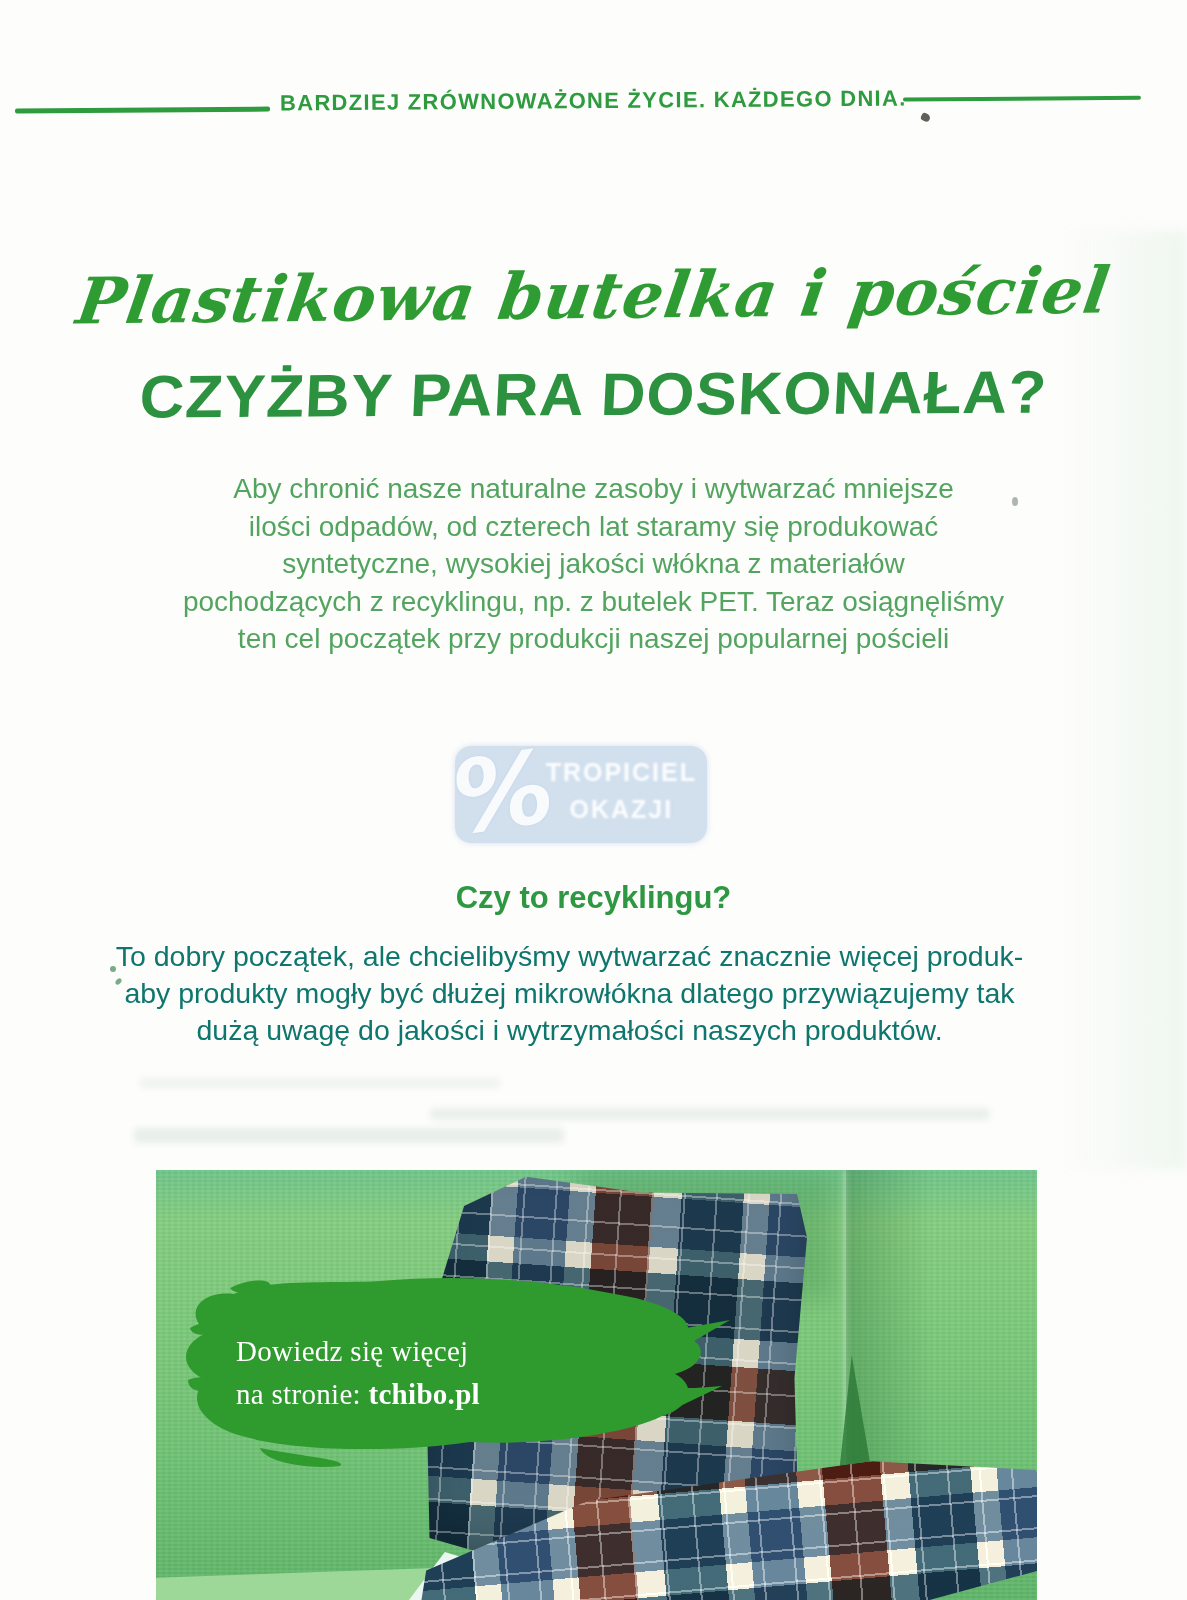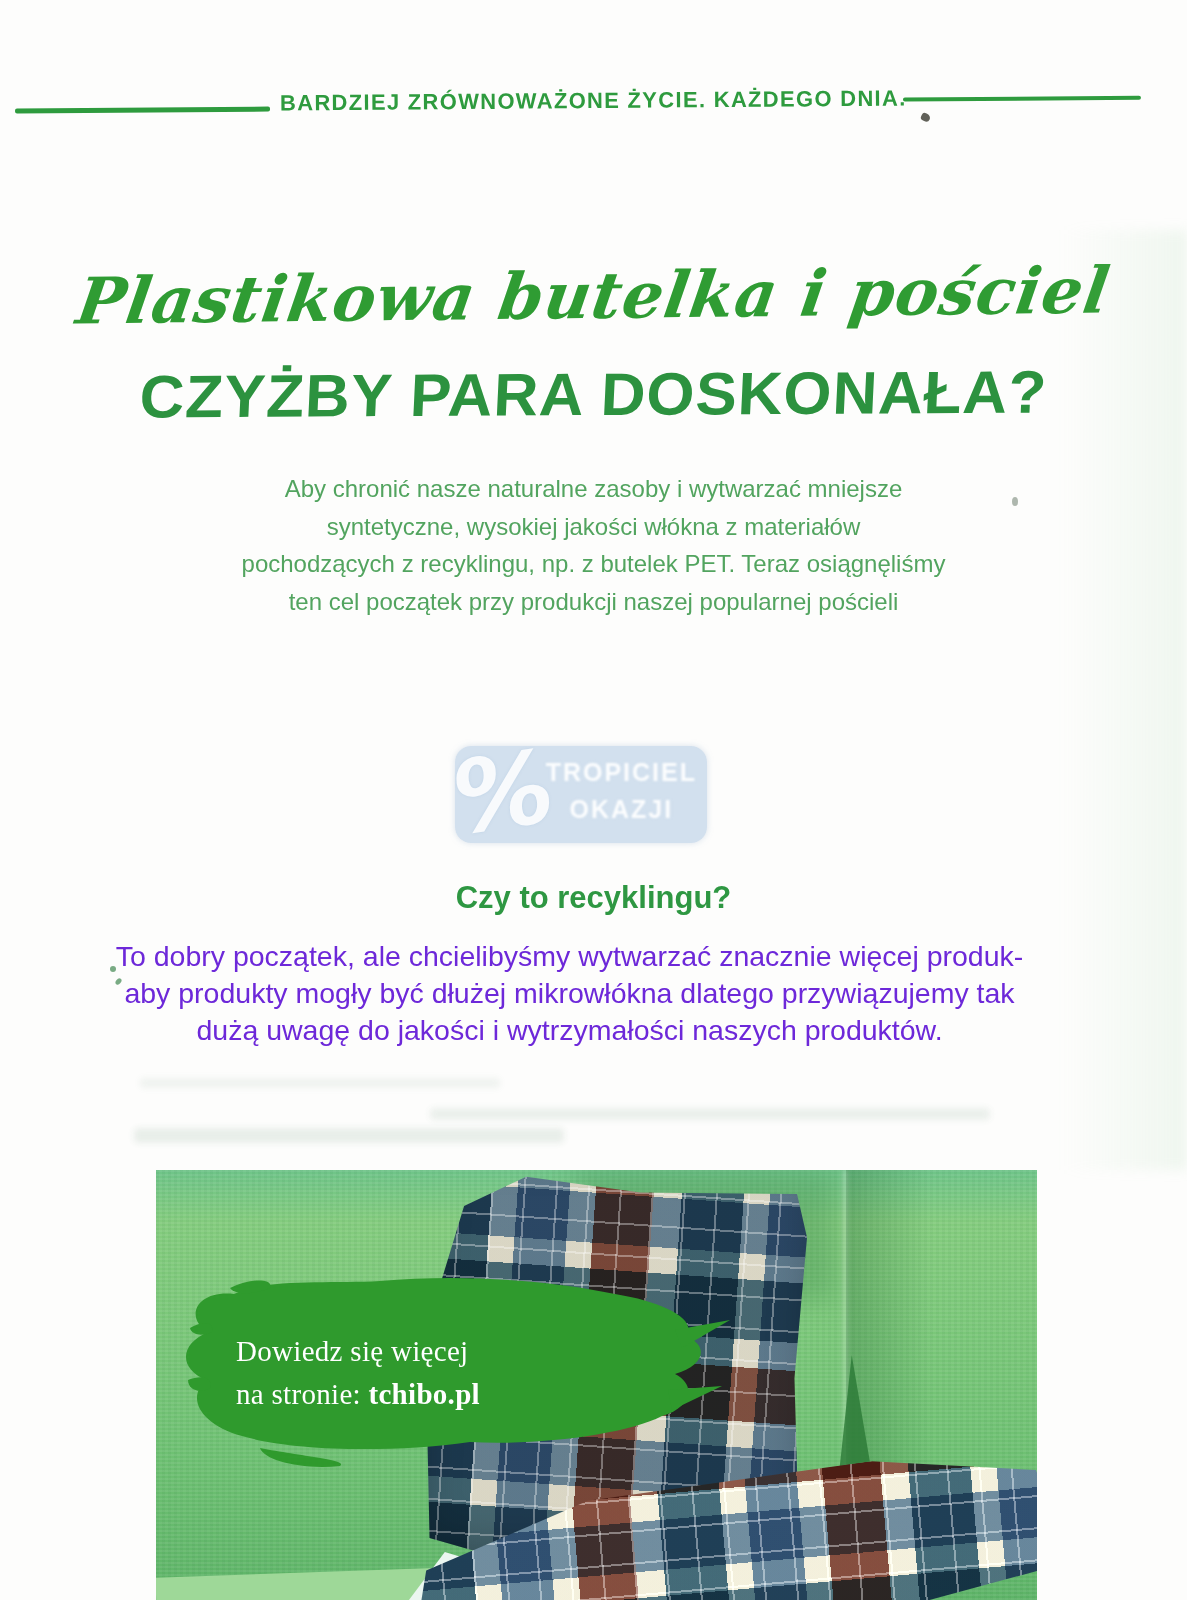--- a/index.html
+++ b/index.html
@@ -31,34 +31,34 @@
     letter-spacing:1px;
   }
   .main-title{
     position:absolute;left:0;top:360px;width:1187px;margin:0;text-align:center;
     font-size:60px;font-weight:700;color:#2c923f;letter-spacing:1px;
     transform:skewX(-3deg) rotate(-0.3deg) scaleX(1.03);
   }
   
   .intro{
     position:absolute;left:0;top:470px;width:1187px;text-align:center;
-    color:#52a45f;font-size:24px;line-height:37.5px;font-weight:400;
+    color:#52a45f;font-size:28px;line-height:37.5px;font-weight:400;
   }
   .stat{
     position:absolute;left:0;top:744px;width:1187px;text-align:center;
     color:#45a257;font-size:29px;line-height:42px;
   }
   .stat-bold{color:#117a35;font-weight:700;font-size:30px;letter-spacing:.5px;}
   .question{
     position:absolute;left:0;top:880px;width:1187px;margin:0;text-align:center;
     color:#2e9742;font-size:31px;font-weight:700;
   }
   .answer{
     position:absolute;left:0;top:938px;width:1139px;text-align:center;
-    color:#6d28d9;font-size:28.5px;line-height:37px;
+    color:#0f766e;font-size:28.5px;line-height:37px;
   }
   
   .watermark{
     position:absolute;left:455px;top:746px;width:252px;height:97px;
     background:rgba(197,215,233,.78);border-radius:16px;z-index:5;
     box-shadow:0 0 6px rgba(150,175,205,.35);
   }
   .wm-percent{
     position:absolute;left:-2px;top:-12px;
     font-family:"DejaVu Sans",sans-serif;font-style:italic;font-weight:700;
@@ -148,20 +148,21 @@
     <span class="tagline">BARDZIEJ ZRÓWNOWAŻONE ŻYCIE. KAŻDEGO DNIA.</span>
     <span class="rule rule-right"></span>
     <span class="speck"></span>
   </div>
 
   <h1 class="script-title">Plastikowa butelka i pościel</h1>
   <h2 class="main-title">CZYŻBY PARA DOSKONAŁA?</h2>
 
   <div class="intro">
     <div>Aby chronić nasze naturalne zasoby i wytwarzać mniejsze</div>
+    <div>ilości odpadów, od czterech lat staramy się produkować</div>
     <div>syntetyczne, wysokiej jakości włókna z materiałów</div>
     <div>pochodzących z recyklingu, np. z butelek PET. Teraz osiągnęliśmy</div>
     <div>ten cel początek przy produkcji naszej popularnej pościeli</div>
   </div>
 
   <div class="stat">
   </div>
 
   <div class="watermark">
     <span class="wm-percent">%</span>

